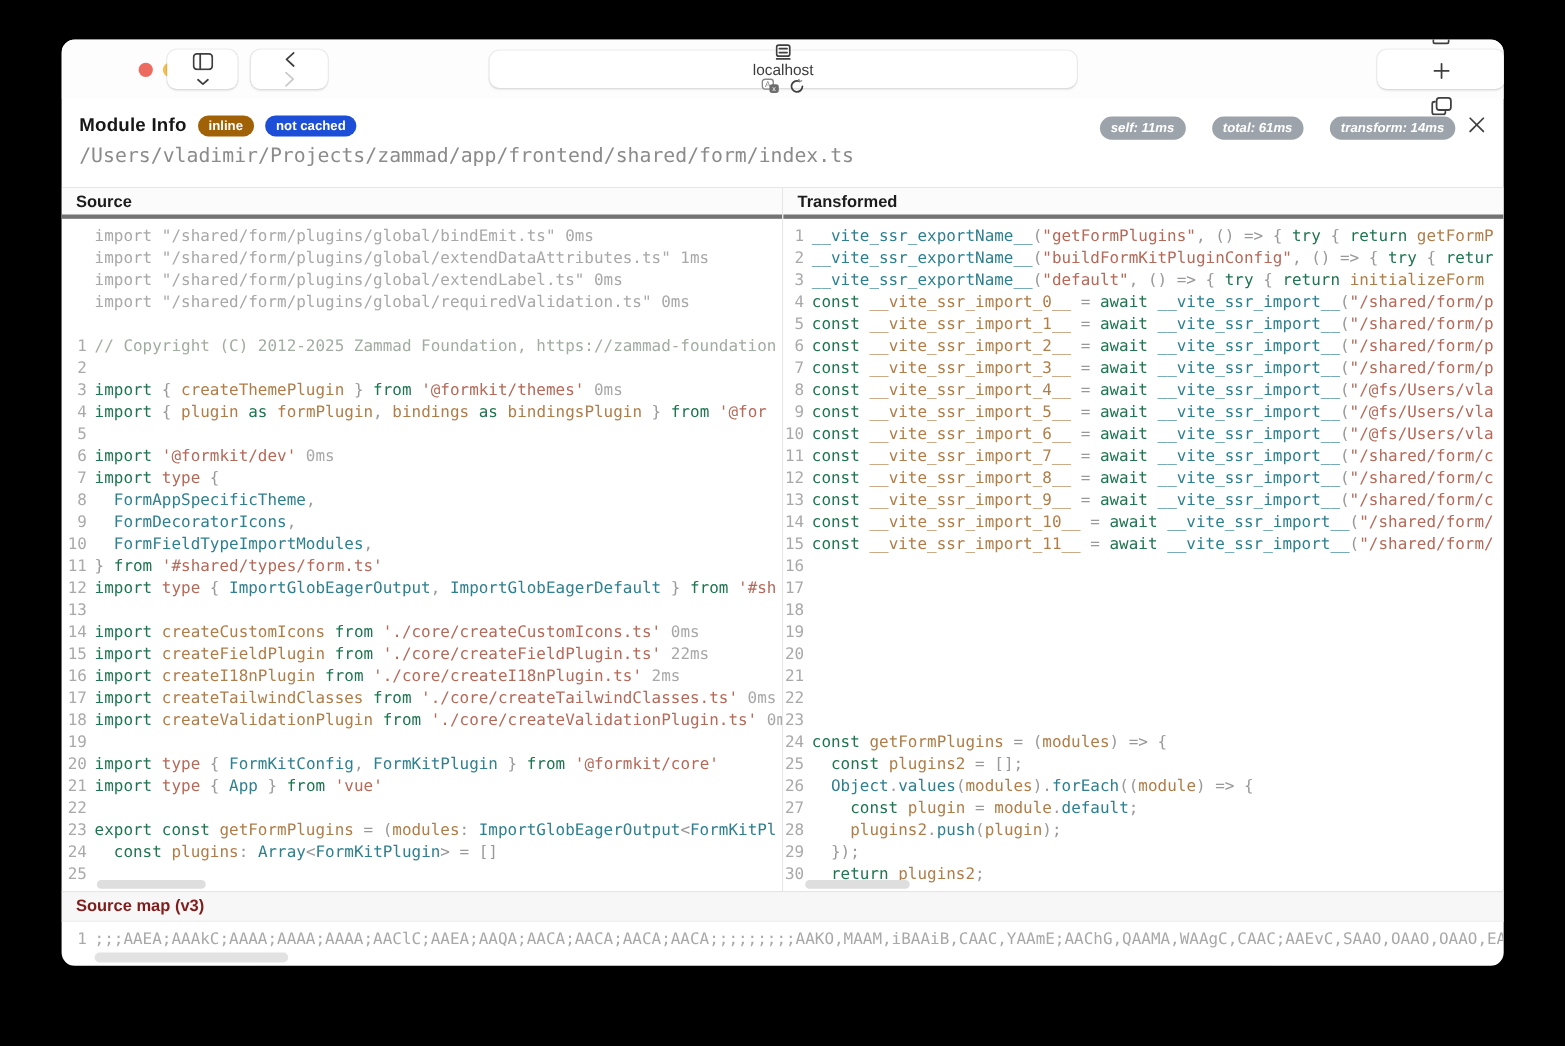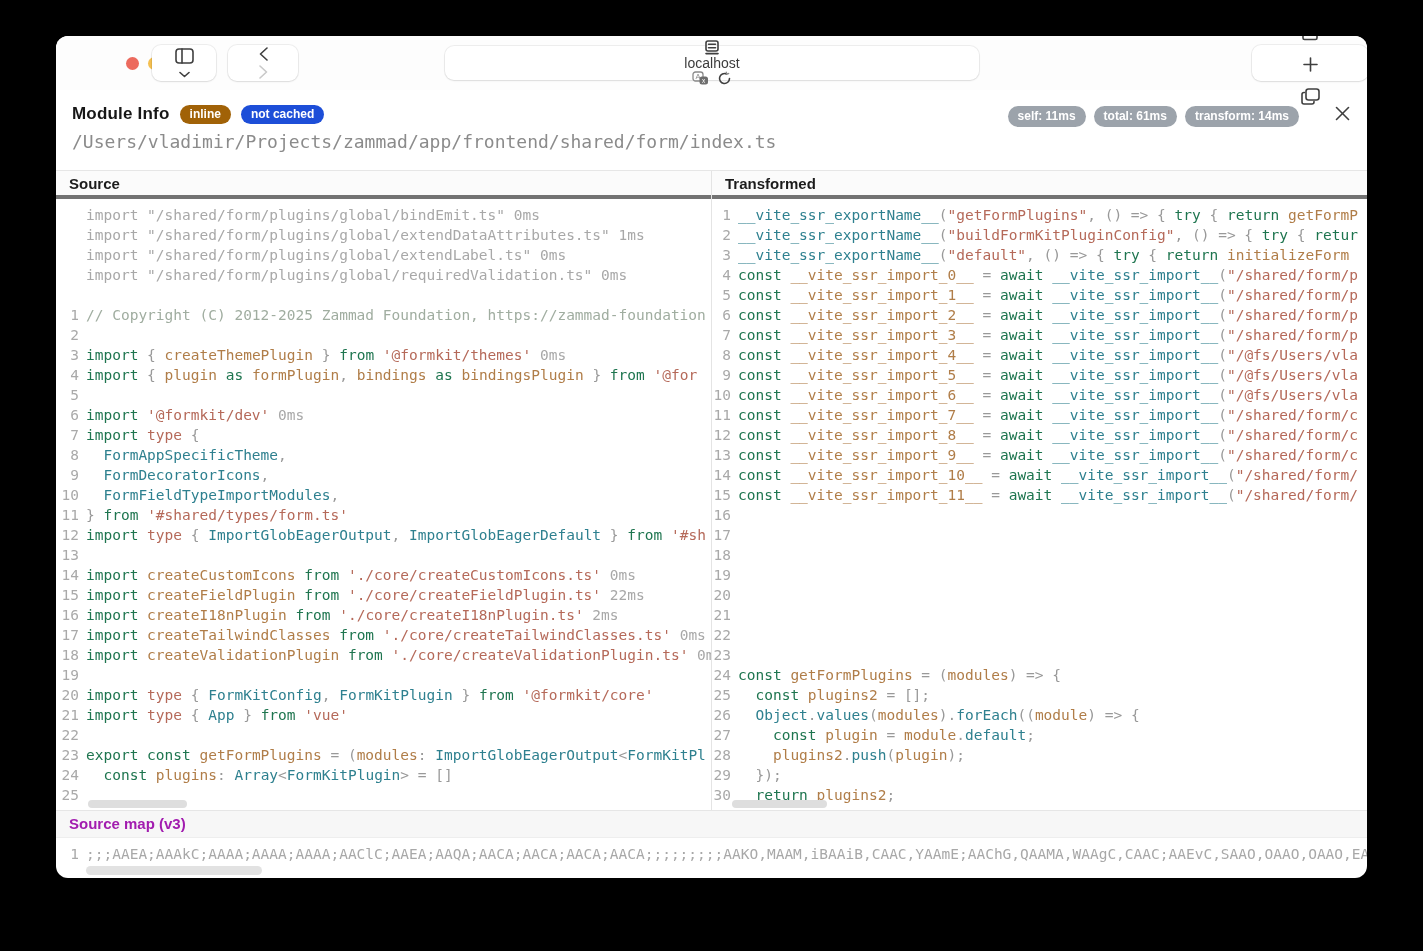--- a/index.html
+++ b/index.html
@@ -29,21 +29,21 @@
   .grp-right { left:1196px; width:116px; gap:16px; background:#fff; }
 
   
   .mod-header { position:relative; padding:14px 16px 0 16px; }
   .mod-row { display:flex; align-items:center; gap:10px; }
   .mod-title { font-size:17px; font-weight:700; color:#171717; letter-spacing:.2px; }
   .badge { font-size:12px; font-weight:700; color:#fff; padding:3px 10px 4px;
            border-radius:999px; line-height:1; }
   .badge.green { background:#a16207; }
   .badge.orange { background:#1d4ed8; }
-  .mod-right { position:absolute; right:68px; top:16px; display:flex; gap:8px; }
+  .mod-right { position:absolute; right:44px; top:16px; display:flex; gap:24px;font-style:italic; }
   .badge.gray { background:#9ca3ab; padding:4px 10px 5px; }
   .close-btn { position:absolute; right:14px; top:12px; width:22px; height:22px;
                display:flex; align-items:center; justify-content:center; cursor:pointer; }
   .mod-path { margin-top:7px; font-family:"DejaVu Sans Mono", monospace;
               font-size:18px; color:#8b8b8b; }
 
   
   .split { position:absolute; left:0; top:134px; right:0; bottom:68px;
            display:flex; border-top:1px solid #e6e6e6; }
   .panel { width:655px; display:flex; flex-direction:column; overflow:hidden; position:relative; }
@@ -60,21 +60,21 @@
   .tk-r { color:#b56959; } .tk-p { color:#999999; } .tk-c { color:#a0ada0; }
   .tk-y { color:#2e808f; } .tk-g { color:#a8a8a8; } .tk-t { color:#393a34; }
   .hthumb { position:absolute; bottom:2px; height:8px; border-radius:4px; background:#dedede; }
   .hthumb.src { left:32px; width:99px; }
   .hthumb.trn { left:20px; width:95px; }
 
   
   .smap { position:absolute; left:0; right:0; bottom:0; height:68px; }
   .smap-header { height:28px; background:#f7f7f7; border-top:1px solid #e6e6e6;
                  border-bottom:1px solid #eee; font-size:15px; font-weight:700;
-                 color:#a21caf; padding:4px 13px 0; }
+                 color:#7f1d1d; padding:4px 13px 0; }
   .smap-body { position:relative; height:40px; padding-top:6px;
                font-family:"DejaVu Sans Mono", monospace; font-size:14.5px;
                line-height:20px; overflow:hidden; }
   .smap-body .ln { color:#a9a9a9; }
   .smap-body .lc { color:#a8a8a8; }
   .smap-thumb { position:absolute; left:30px; top:28px; width:176px; height:9px;
                 border-radius:4.5px; background:#e2e2e2; }
   .icon-stroke { stroke:#3f3f3f; fill:none; stroke-width:1.6; stroke-linecap:round; stroke-linejoin:round; }
   .icon-light { stroke:#c9c9c9; }
 </style>

